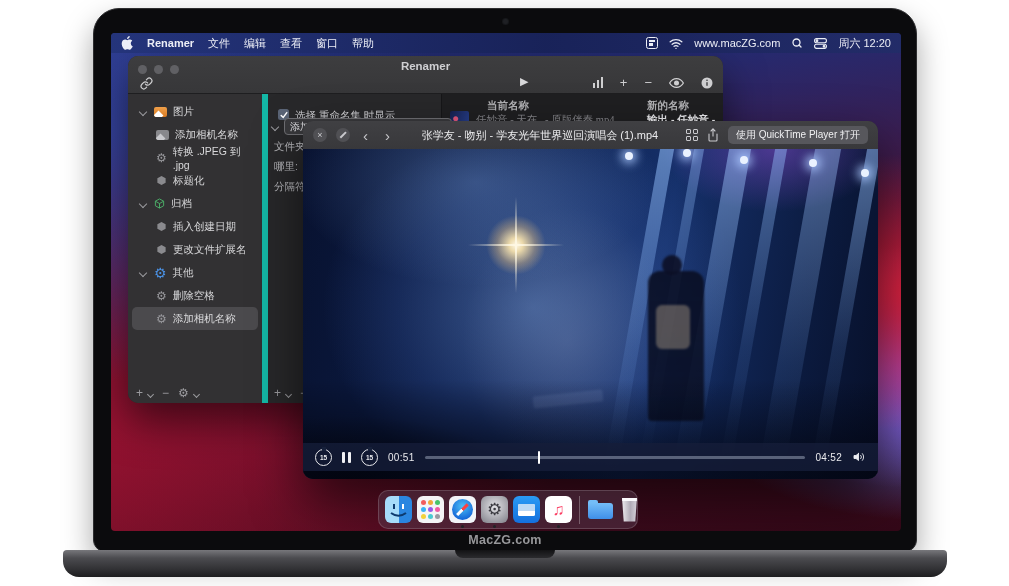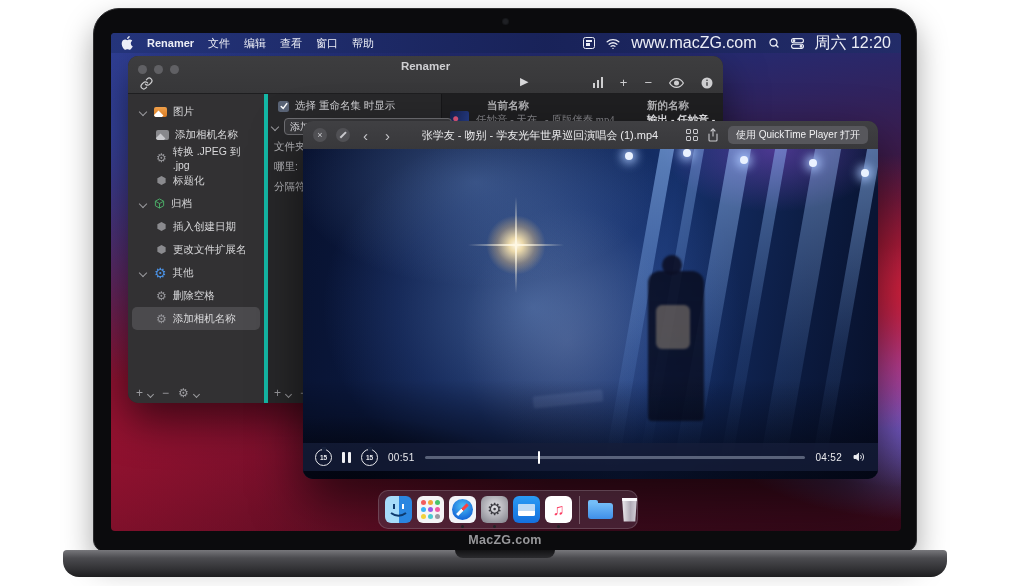--- a/index.html
+++ b/index.html
@@ -30,21 +30,21 @@
       radial-gradient(ellipse 640px 420px at -8% 18%, rgba(48,72,168,.95), rgba(48,72,168,0) 62%),
       radial-gradient(ellipse 820px 620px at -12% 78%, rgba(158,18,48,.95), rgba(158,18,48,0) 66%),
       linear-gradient(172deg,#202c6c 0%,#242b72 16%,#46163e 46%,#6c1030 64%,#460c20 82%,#330818 100%);}
 
   
   .menubar{position:absolute;left:0;top:0;width:100%;height:20px;display:flex;align-items:center;
     padding:0 10px;background:linear-gradient(90deg,rgba(36,52,122,.95),rgba(24,34,88,.95) 55%,rgba(34,44,104,.95));
     color:#eceef6;font-size:11px;gap:14px;z-index:9;}
   .menubar .app{font-weight:bold;}
   .menubar .spacer{flex:1;}
-  .menubar .right{display:flex;align-items:center;gap:11px;font-size:16px;}
+  .menubar .right{display:flex;align-items:center;gap:11px;font-size:11px;}
   .mb-ico{display:inline-flex;align-items:center;}
   .inputsrc{width:12px;height:12px;border:1.2px solid #eceef6;border-radius:2.5px;position:relative;}
   .inputsrc::before{content:"";position:absolute;left:2px;top:2px;right:2px;height:2px;background:#eceef6;}
   .inputsrc::after{content:"";position:absolute;left:2px;bottom:2px;width:4px;height:3px;background:#eceef6;}
 
   
   .win{position:absolute;border-radius:10px;color:#d8d8da;}
   .dots{position:absolute;left:10px;top:9px;display:flex;gap:7px;}
   .dots i{width:9px;height:9px;border-radius:50%;background:#606064;}
 
@@ -58,21 +58,21 @@
   .ren-tb-left{position:absolute;left:12px;top:21px;}
   .ren-play{position:absolute;left:392px;top:19px;font-size:11px;color:#d8d8da;}
   .ren-tb-right{position:absolute;right:10px;top:20px;display:flex;align-items:center;gap:17px;color:#cfcfd1;}
   .bars{display:inline-flex;align-items:flex-end;gap:2px;}
   .bars i{width:2px;background:#cfcfd1;display:block;}
   .glyph-btn{font-size:13px;line-height:1;color:#cfcfd1;}
 
   .ren-body{position:absolute;top:38px;left:0;right:0;bottom:0;display:flex;
     border-radius:0 0 10px 10px;overflow:hidden;}
   .ren-side{width:140px;background:#323133;position:relative;padding-top:6px;
-    font-size:10.5px;color:#d8d8da;border-right:4px solid #14b8a6;}
+    font-size:10.5px;color:#d8d8da;border-right:6px solid #14b8a6;}
   .srow{height:23px;display:flex;align-items:center;gap:6px;padding:0 6px 0 8px;margin:0 4px;border-radius:5px;}
   .srow.child{padding-left:24px;}
   .srow.sel{background:#4b4a4d;}
   .disc{width:6px;height:6px;border-right:1.4px solid #9a9a9e;border-bottom:1.4px solid #9a9a9e;
     transform:rotate(45deg);margin-right:2px;flex:none;}
   .pic-ico{width:13px;height:10px;border-radius:2px;background:#88888c;position:relative;overflow:hidden;flex:none;}
   .pic-ico::before{content:"";position:absolute;left:1px;bottom:-2px;width:7px;height:7px;background:#c9c9cd;transform:rotate(45deg);}
   .pic-ico.orange{background:linear-gradient(#f0a04a,#d87a22);}
   .pic-ico.orange::before{background:#fff;}
   .cube{width:11px;height:11px;flex:none;}
@@ -84,21 +84,21 @@
     transform:rotate(45deg);margin-left:-4px;margin-top:3px;}
 
   .ren-main{flex:1;background:#28282a;position:relative;font-size:10.5px;color:#c6c6c9;}
   .table-zone{position:absolute;left:173px;top:0;right:0;bottom:0;background:#1f1f21;border-left:1px solid #161618;}
   .thead{position:absolute;top:5px;font-weight:600;color:#b2b2b5;}
   .file-thumb{position:absolute;left:8px;top:17px;width:19px;height:13px;border-radius:2px;
     background:radial-gradient(circle at 30% 60%, #e0567a 0 2px, rgba(224,86,122,0) 3px),
     linear-gradient(120deg,#16204e,#27408e);}
   .fname-cur{position:absolute;left:34px;top:19px;color:#85858a;white-space:nowrap;font-family:Liberation Serif, serif;}
   .fname-new{position:absolute;left:205px;top:19px;color:#ececef;font-weight:bold;white-space:nowrap;}
-  .chk-row{position:absolute;left:10px;top:5px;display:flex;align-items:center;gap:6px;color:#cfcfd2;}
+  .chk-row{position:absolute;left:10px;top:15px;display:flex;gap:6px;color:#cfcfd2;}
   .chk{width:11px;height:11px;border-radius:2.5px;background:#5a6476;display:inline-flex;
     align-items:center;justify-content:center;flex:none;}
   .dd-row{position:absolute;left:4px;top:24px;display:flex;align-items:center;gap:4px;}
   .dd{width:168px;height:17px;border:1px solid #6f6f73;border-radius:4px;background:#39393c;
     display:flex;align-items:center;padding:0 5px;color:#e2e2e5;}
   .dd .lbl{flex:1;font-size:10px;}
   .stepper{display:flex;flex-direction:column;gap:1px;}
   .stepper i{width:5px;height:5px;border-right:1.2px solid #bfbfc3;border-bottom:1.2px solid #bfbfc3;}
   .stepper i.up{transform:rotate(-135deg);margin-bottom:-2px;}
   .stepper i.dn{transform:rotate(45deg);margin-top:-2px;}

